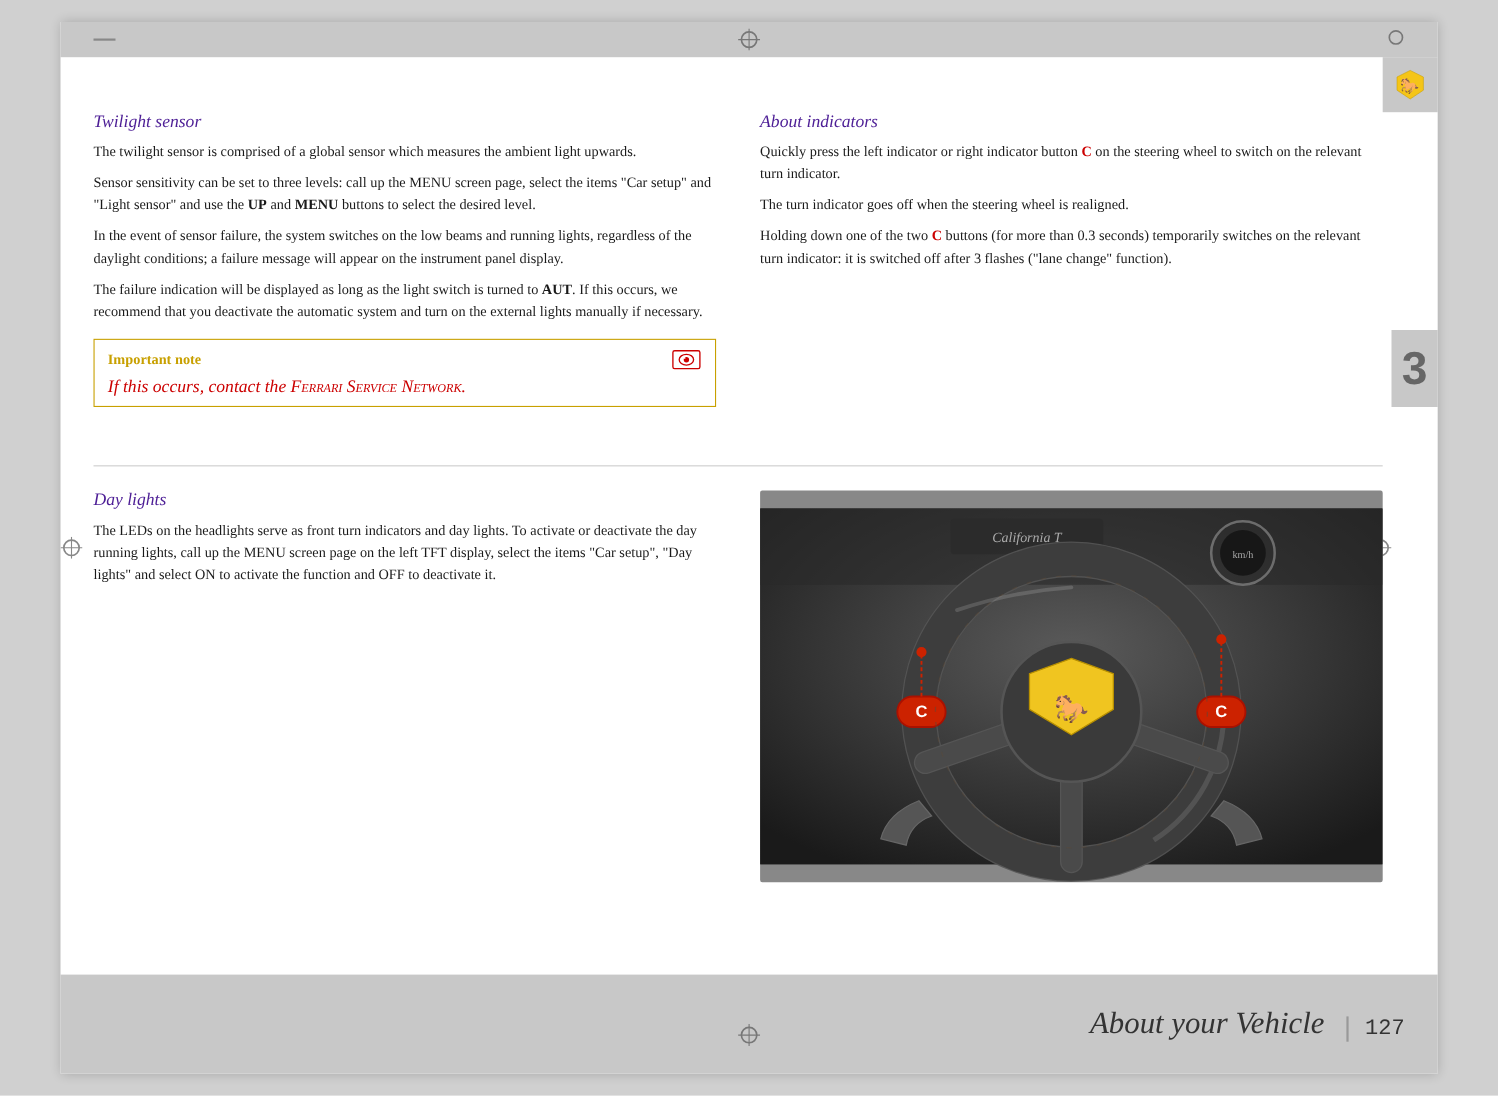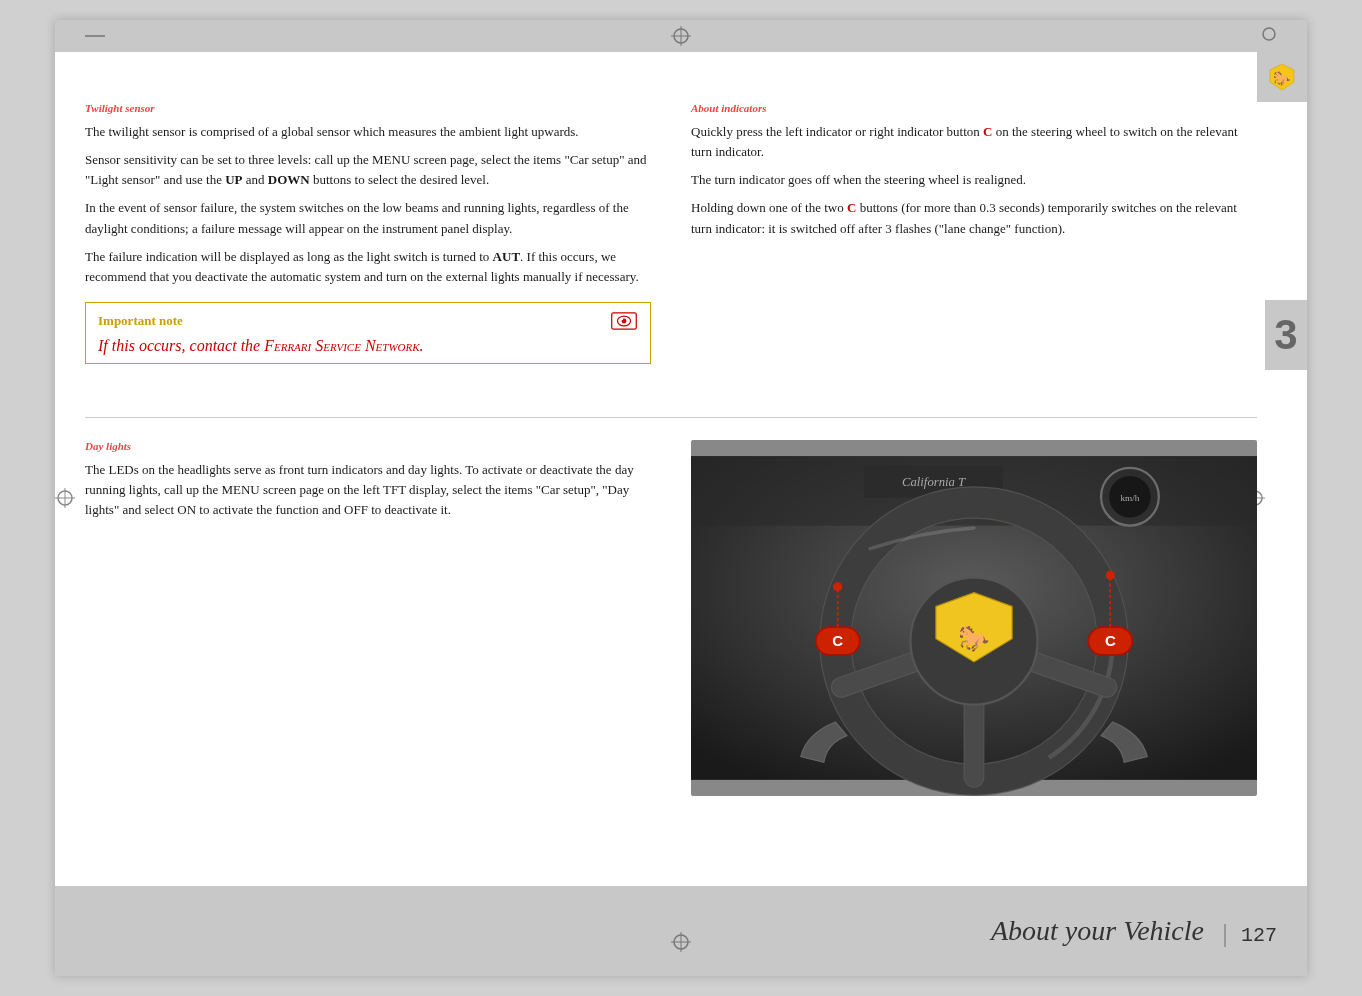--- a/index.html
+++ b/index.html
@@ -179,24 +179,24 @@
     .col-left {
       flex: 1;
     }
 
     .col-right {
       flex: 1;
     }
 
     .section-title {
       font-style: italic;
-      font-weight: bold;
-      font-size: 11px;
+      font-weight: normal;
+      font-size: 16px;
       margin-bottom: 8px;
-      color: #ef4444;
+      color: #4c1d95;
     }
 
     .body-text {
       font-size: 13px;
       line-height: 1.55;
       margin-bottom: 8px;
       color: #1a1a1a;
     }
 
     .body-text strong {
@@ -338,21 +338,21 @@
 
   <div class="content-area">
 
     <div class="two-column">
 
       <div class="col-left">
         <div class="section-title">Twilight sensor</div>
 
         <p class="body-text">The twilight sensor is comprised of a global sensor which measures the ambient light upwards.</p>
 
-        <p class="body-text">Sensor sensitivity can be set to three levels: call up the MENU screen page, select the items "Car setup" and "Light sensor" and use the <strong>UP</strong> and <strong>DOWN</strong> buttons to select the desired level.</p>
+        <p class="body-text">Sensor sensitivity can be set to three levels: call up the MENU screen page, select the items "Car setup" and "Light sensor" and use the <strong>UP</strong> and <strong>MENU</strong> buttons to select the desired level.</p>
 
         <p class="body-text">In the event of sensor failure, the system switches on the low beams and running lights, regardless of the daylight conditions; a failure message will appear on the instrument panel display.</p>
 
         <p class="body-text">The failure indication will be displayed as long as the light switch is turned to <strong>AUT</strong>. If this occurs, we recommend that you deactivate the automatic system and turn on the external lights manually if necessary.</p>
 
         <div class="important-note-box">
           <div class="important-note-header">
             <span class="important-note-label">Important note</span>
             <div class="important-note-icon">
 

